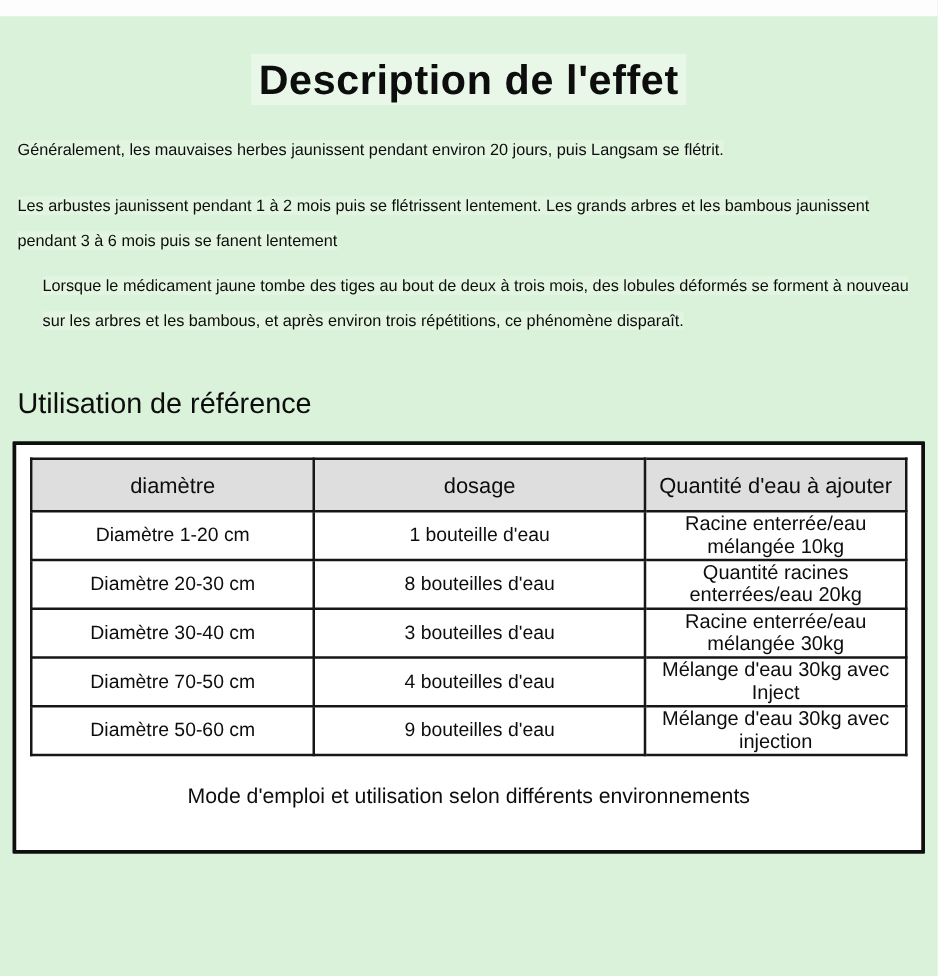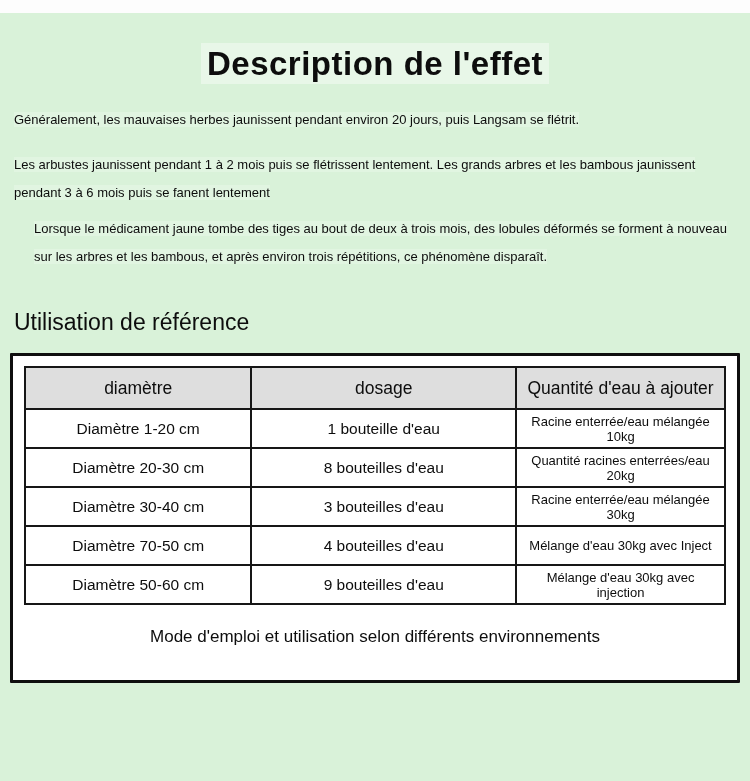--- a/index.html
+++ b/index.html
@@ -69,21 +69,21 @@
   table.dosage th {
     background:#dedede;
     height:40px;
     font-size:17.5px;
     font-weight:400;
   }
   table.dosage td { height:37px; font-size:15.5px; }
   table.dosage .col-1 { width:32.3%; }
   table.dosage .col-2 { width:38.0%; }
   table.dosage .col-3 { width:29.7%; }
-  table.dosage td.water-cell { font-size:13px; }
+  table.dosage td.water-cell { font-size:16px; }
   .footer-row {
     height:64px;
     display:flex;
     align-items:center;
     justify-content:center;
     font-size:17px;
   }
 </style>
 </head>
 <body>

